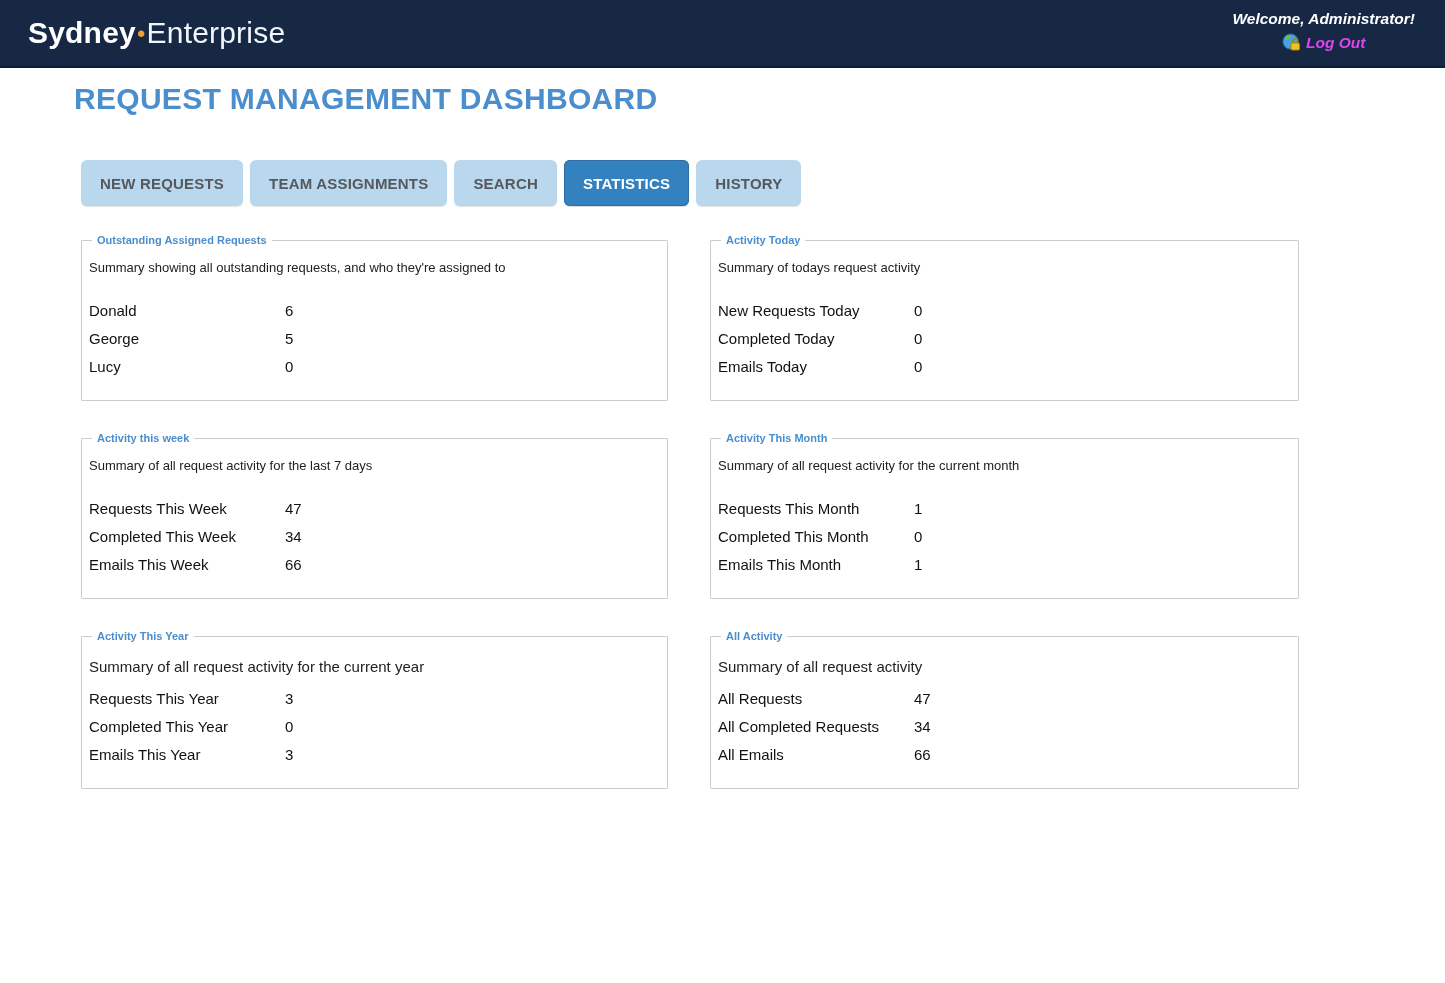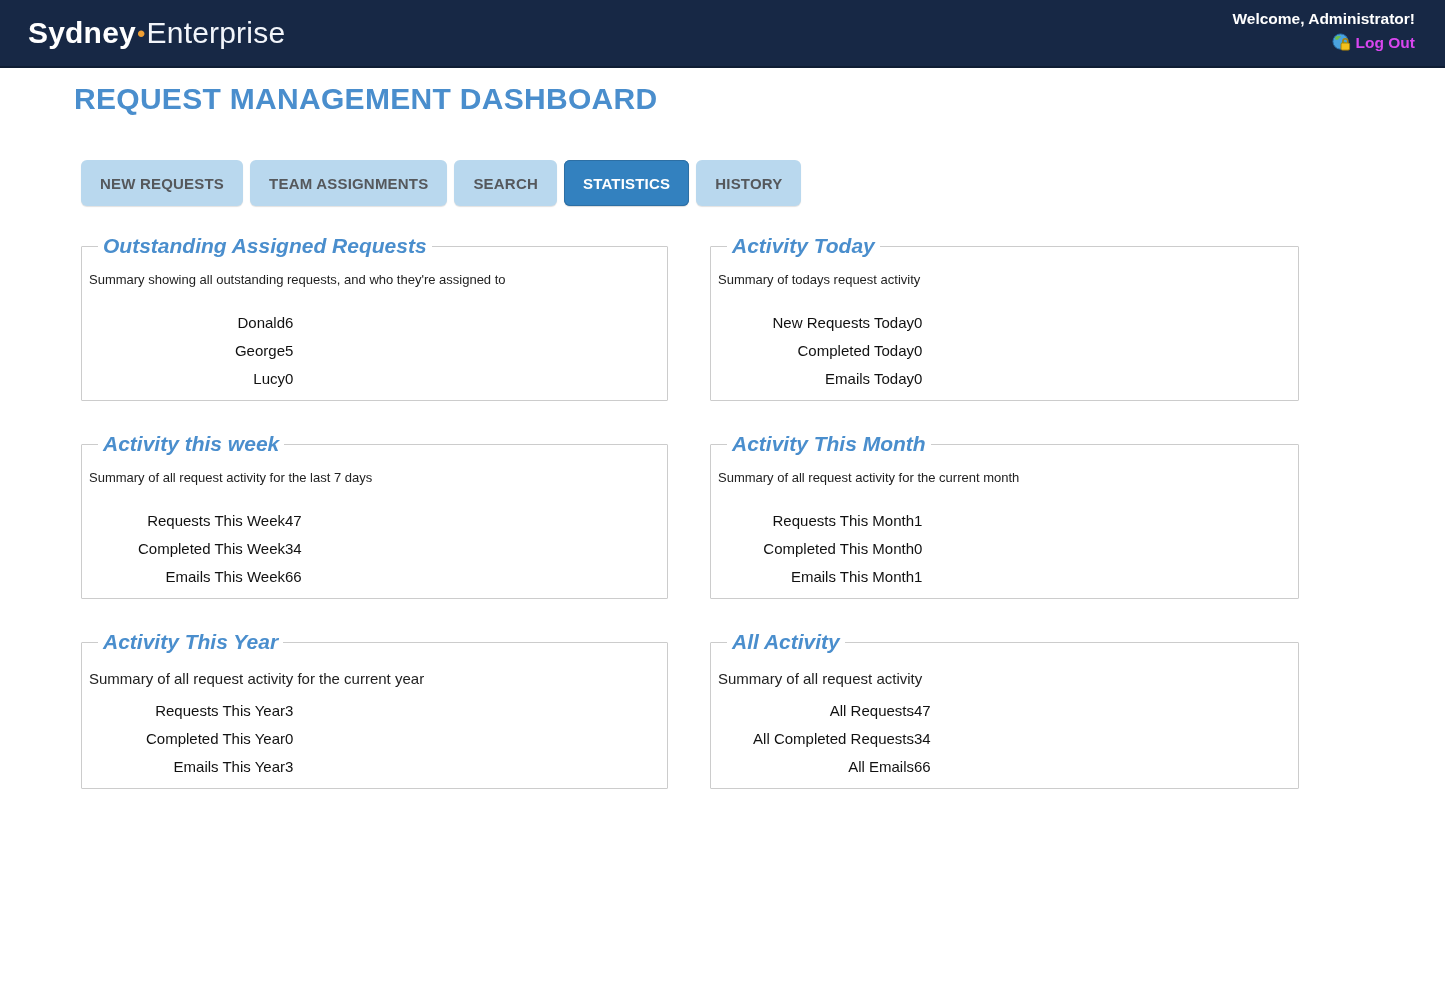--- a/index.html
+++ b/index.html
@@ -18,21 +18,21 @@
     display: flex;
     align-items: center;
     justify-content: space-between;
     padding: 0 30px 0 28px;
   }
   .brand { font-size: 30px; color: #ffffff; letter-spacing: 0.2px; white-space: nowrap; }
   .brand .b1 { font-weight: bold; }
   .brand .bdot { color: #f09f33; font-size: 24px; vertical-align: 1px; margin: 0 1px; }
   .brand .b2 { font-weight: normal; color: #f2f5fa; }
 
-  .user-area { text-align: right; color: #ffffff; }
+  .user-area { text-align: center; color: #ffffff; font-style: italic; }
   .welcome { font-weight: bold; font-size: 15.5px; margin-bottom: 5px; }
   .logout {
     display: inline-flex; align-items: center; gap: 5px;
     font-weight: bold; font-size: 15.5px; color: #d946ef;
     cursor: pointer;
   }
   .logout svg { display: block; }
 
   
   .page { padding: 0 74px; }
@@ -100,27 +100,26 @@
   fieldset.panel {
     border: 1px solid #cccccc;
     border-radius: 1px;
     padding: 4px 12px 10px 7px;
     height: 167px;
   }
   fieldset.panel.short { height: 159px; }
   legend.panel-title {
     color: #4a8ecd;
     font-weight: bold;
-    font-size: 21px;
+    font-size: 11px;
     padding: 0 5px;
-    margin-left: 9px;
-    font-style: italic;
+    margin-left: 3px;
   }
   .panel-desc { font-size: 13px; color: #222222; margin: 10px 0 0 0; }
-  .rows { margin-top: 27px; text-align: right; }
+  .rows { margin-top: 27px; }
   fieldset.panel.large .panel-desc { font-size: 15px; margin-top: 12px; }
   fieldset.panel.large .rows { margin-top: 15px; }
   .stat-row { display: flex; font-size: 15px; color: #111111; line-height: 18px; margin-bottom: 10px; }
   .stat-label { width: 196px; flex: 0 0 196px; }
   .stat-value { font-size: 15px; }
 </style>
 </head>
 <body>
 
 <div class="topbar">

